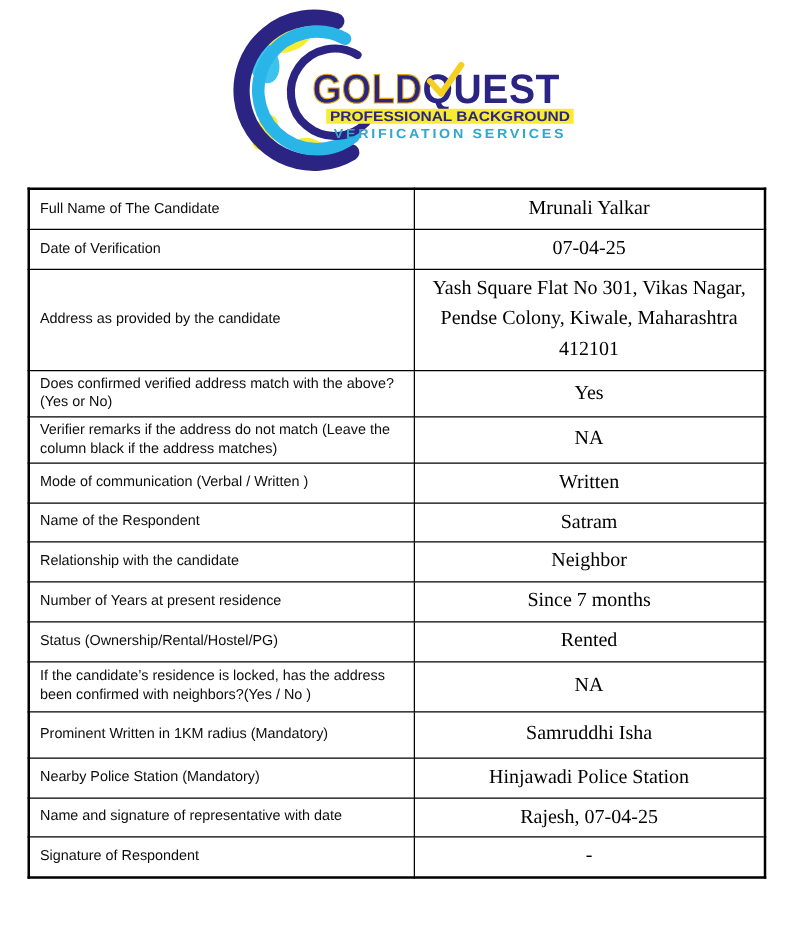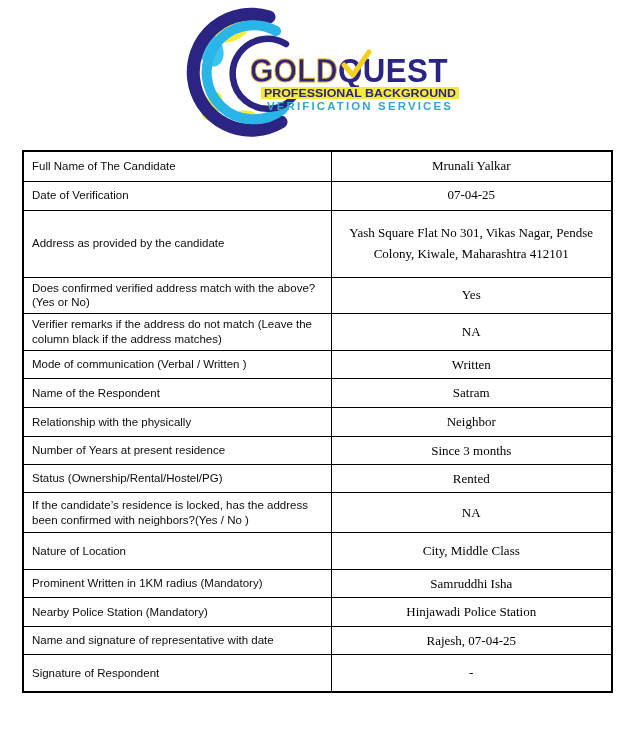--- a/index.html
+++ b/index.html
@@ -69,21 +69,21 @@
     width: 308px;
     font-family: "Liberation Sans", sans-serif;
     font-size: 11.5px;
     color: #0d0d0d;
     line-height: 1.3;
     padding: 3px 5px 3px 8px;
   }
   td.cell-value {
     width: 281px;
     font-family: "Liberation Serif", serif;
-    font-size: 13px;
+    font-size: 16px;
     color: #000;
     text-align: center;
     line-height: 1.55;
     padding: 3px 14px;
   }
   tr { height: 29px; }
   tr:nth-child(1)  { height: 30px; }
   tr:nth-child(3)  { height: 67px; }
   tr:nth-child(4)  { height: 34px; }
   tr:nth-child(5)  { height: 32px; margin-left: 29px; }
@@ -149,38 +149,34 @@
       </tr>
       <tr>
         <td class="cell-label">Mode of communication (Verbal / Written )</td>
         <td class="cell-value">Written</td>
       </tr>
       <tr>
         <td class="cell-label">Name of the Respondent</td>
         <td class="cell-value">Satram</td>
       </tr>
       <tr>
-        <td class="cell-label">Relationship with the physically</td>
+        <td class="cell-label">Relationship with the candidate</td>
         <td class="cell-value">Neighbor</td>
       </tr>
       <tr>
         <td class="cell-label">Number of Years at present residence</td>
-        <td class="cell-value">Since 3 months</td>
+        <td class="cell-value">Since 7 months</td>
       </tr>
       <tr>
         <td class="cell-label">Status (Ownership/Rental/Hostel/PG)</td>
         <td class="cell-value">Rented</td>
       </tr>
       <tr>
         <td class="cell-label">If the candidate’s residence is locked, has the address been confirmed with neighbors?(Yes / No )</td>
         <td class="cell-value">NA</td>
-      </tr>
-      <tr>
-        <td class="cell-label">Nature of Location</td>
-        <td class="cell-value">City, Middle Class</td>
       </tr>
       <tr>
         <td class="cell-label">Prominent Written in 1KM radius (Mandatory)</td>
         <td class="cell-value">Samruddhi Isha</td>
       </tr>
       <tr>
         <td class="cell-label">Nearby Police Station (Mandatory)</td>
         <td class="cell-value">Hinjawadi Police Station</td>
       </tr>
       <tr>

